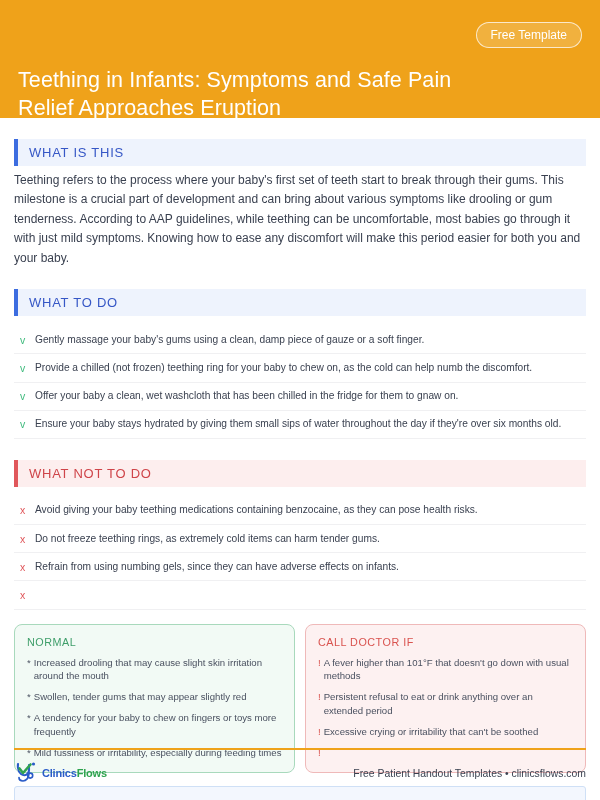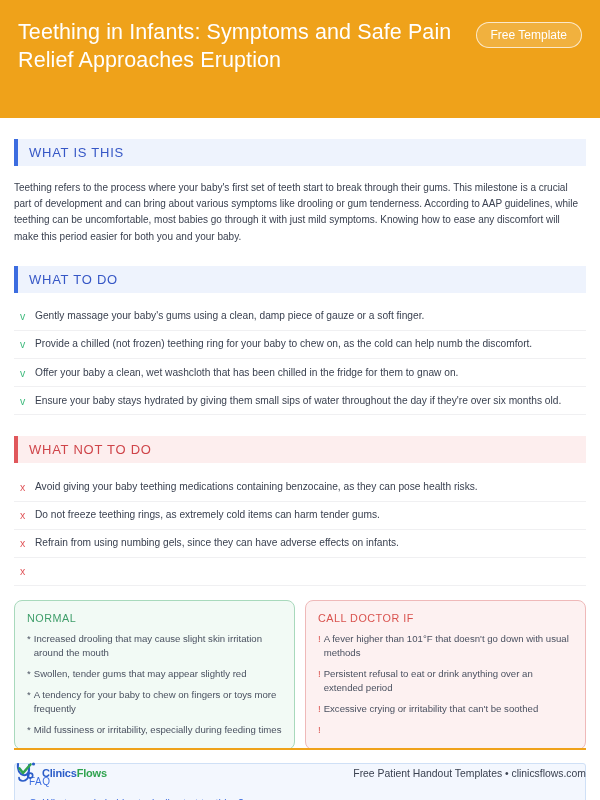--- a/index.html
+++ b/index.html
@@ -29,20 +29,21 @@
     gap: 10px;
   }
   .title {
     color: #ffffff;
     font-size: 21.5px;
     font-weight: 400;
     line-height: 1.32;
     letter-spacing: .1px;
     max-width: 460px;
     padding-top: 2px;
+    margin-top: 48px;
   }
   .badge {
     flex: 0 0 auto;
     margin-top: 6px;
     border: 1px solid rgba(255,255,255,.72);
     background: rgba(255,255,255,.16);
     color: #ffffff;
     font-size: 12px;
     border-radius: 20px;
     padding: 6px 14px;
@@ -75,24 +76,23 @@
     font-size: 13px;
     letter-spacing: .75px;
   }
   .sec-blue .bar { background: #3c6de0; }
   .sec-blue .lbl { background: #eef3fd; color: #3657c6; }
   .sec-red  .bar { background: #e0575b; }
   .sec-red  .lbl { background: #fdeeee; color: #cf4449; }
 
   
   .para {
-    font-size: 10px;
+    font-size: 12px;
     line-height: 1.62;
     color: #3a4150;
-    margin-top: 9px;
     text-align: left;
   }
 
   
   .list { margin-top: 5px; }
   .list .row {
     display: flex;
     align-items: flex-start;
     gap: 8px;
     padding: 6.5px 2px 6.5px 4px;

